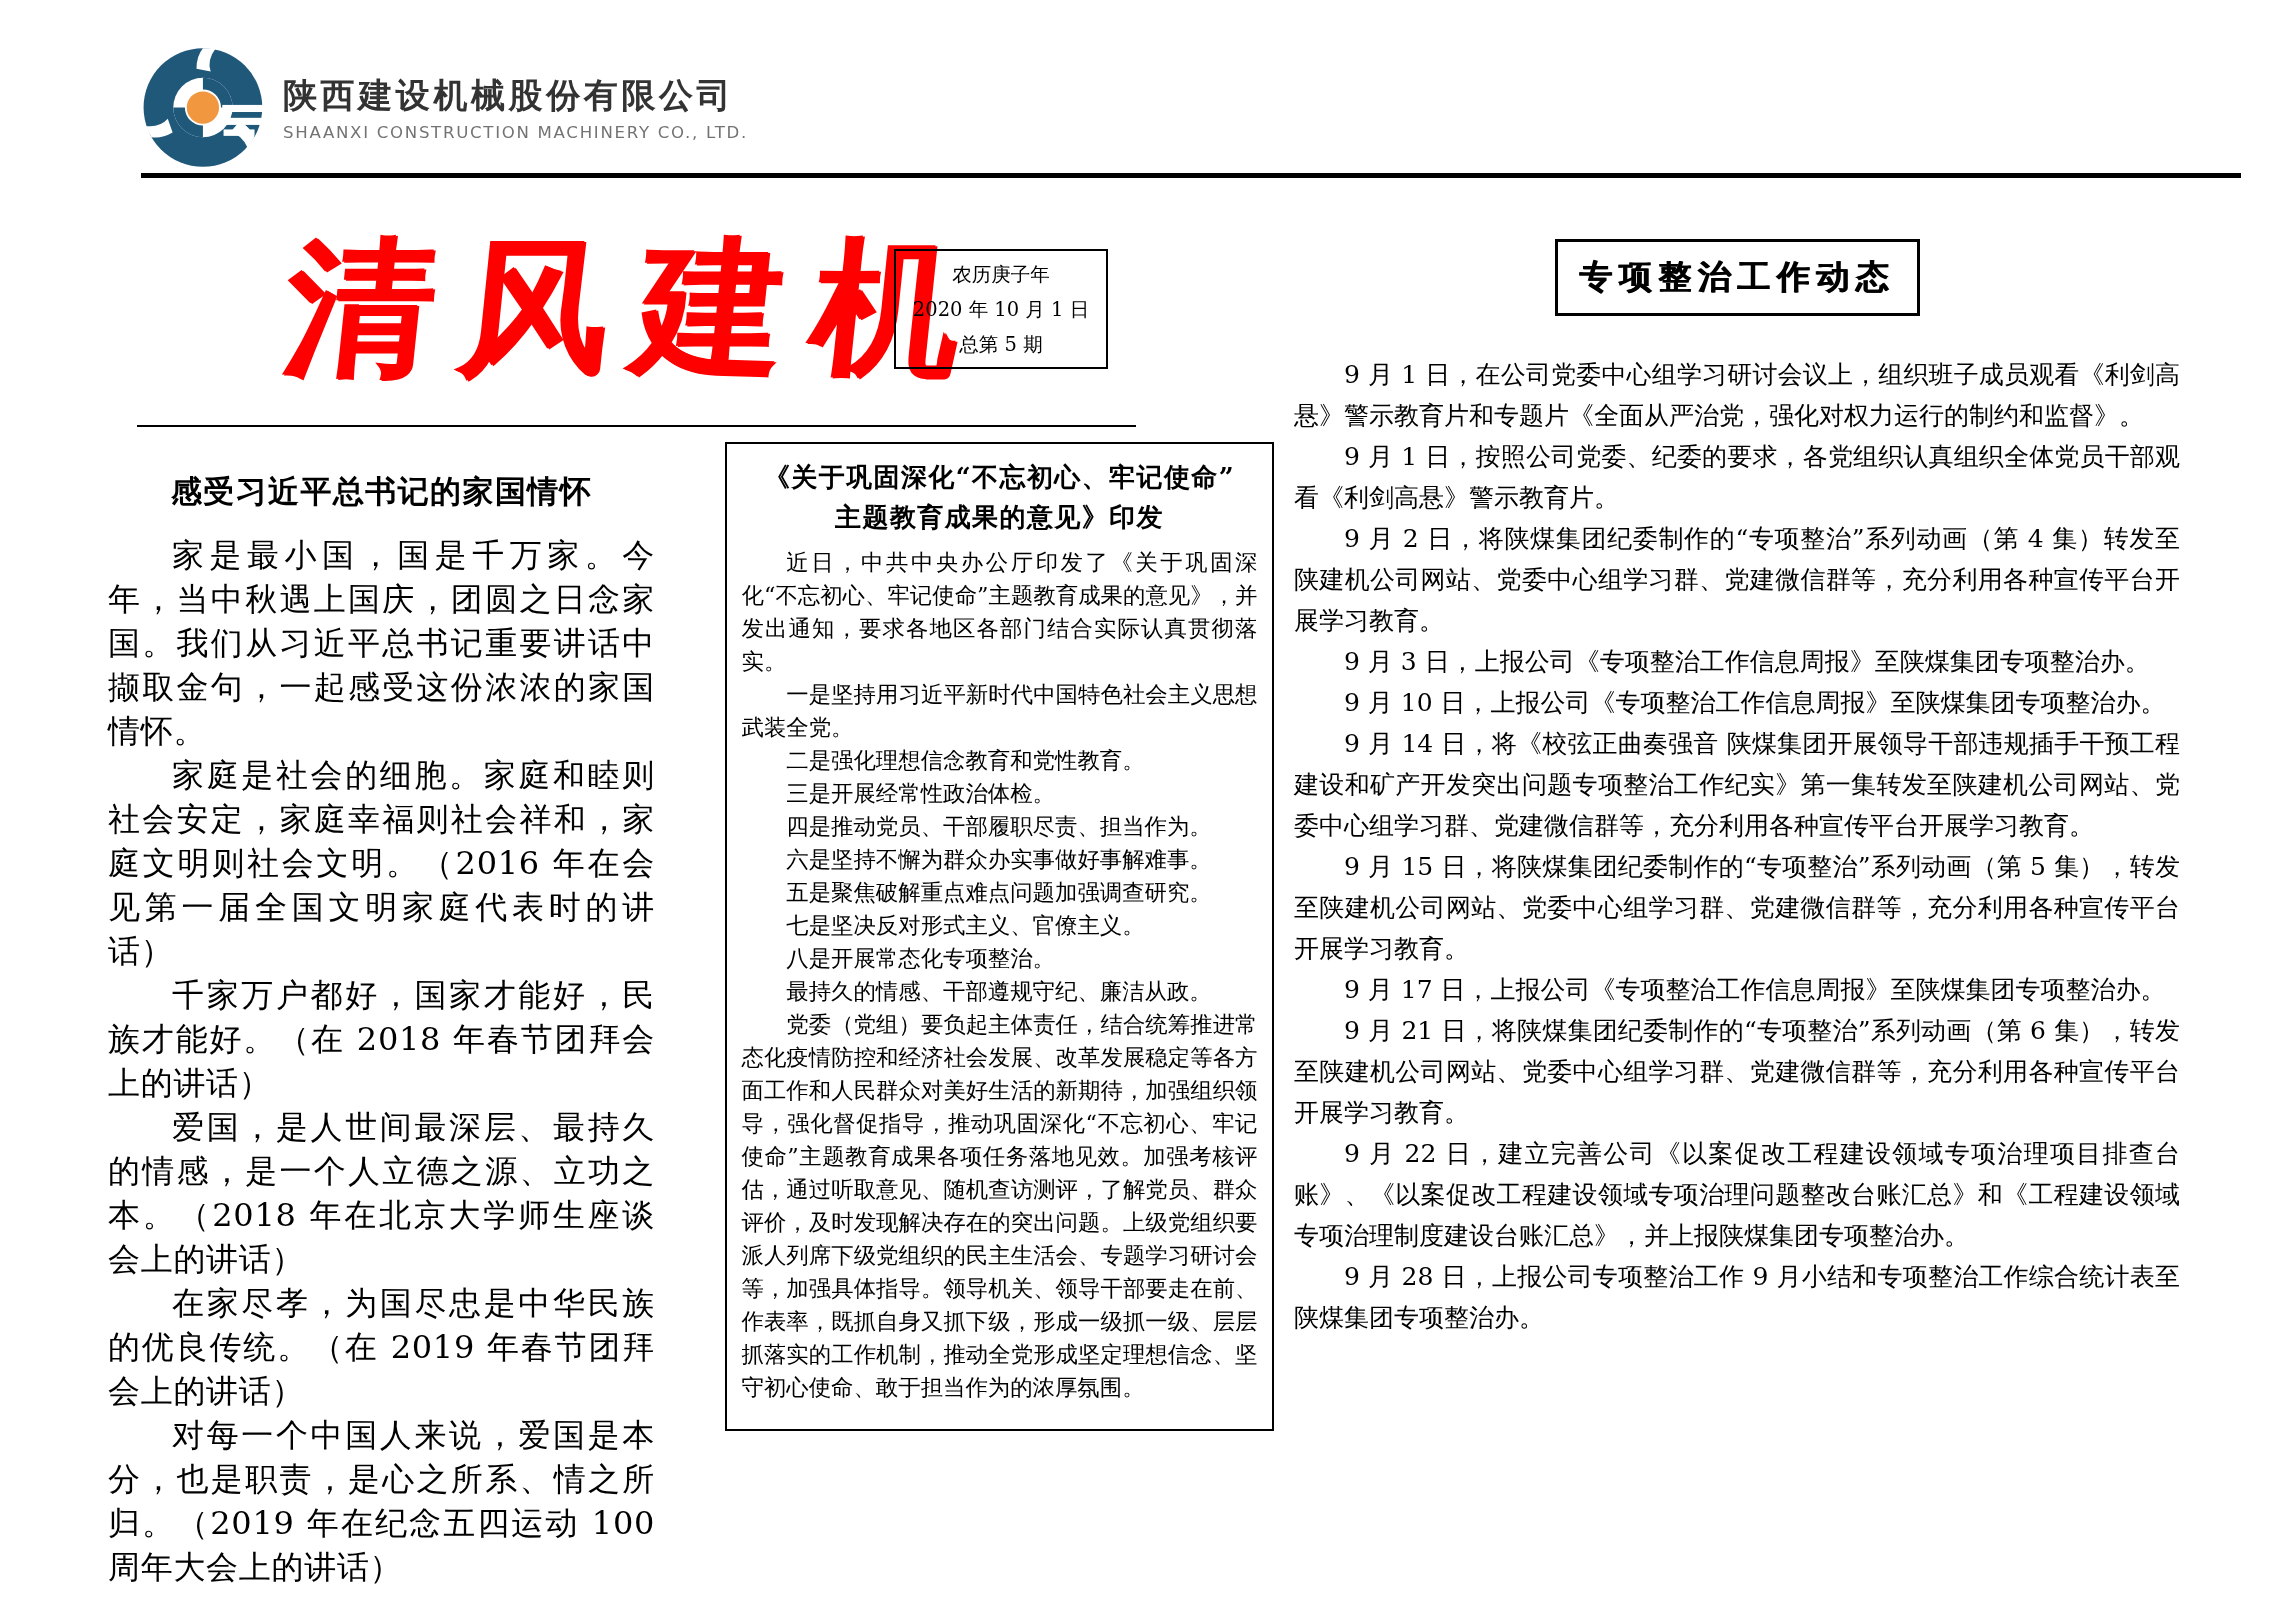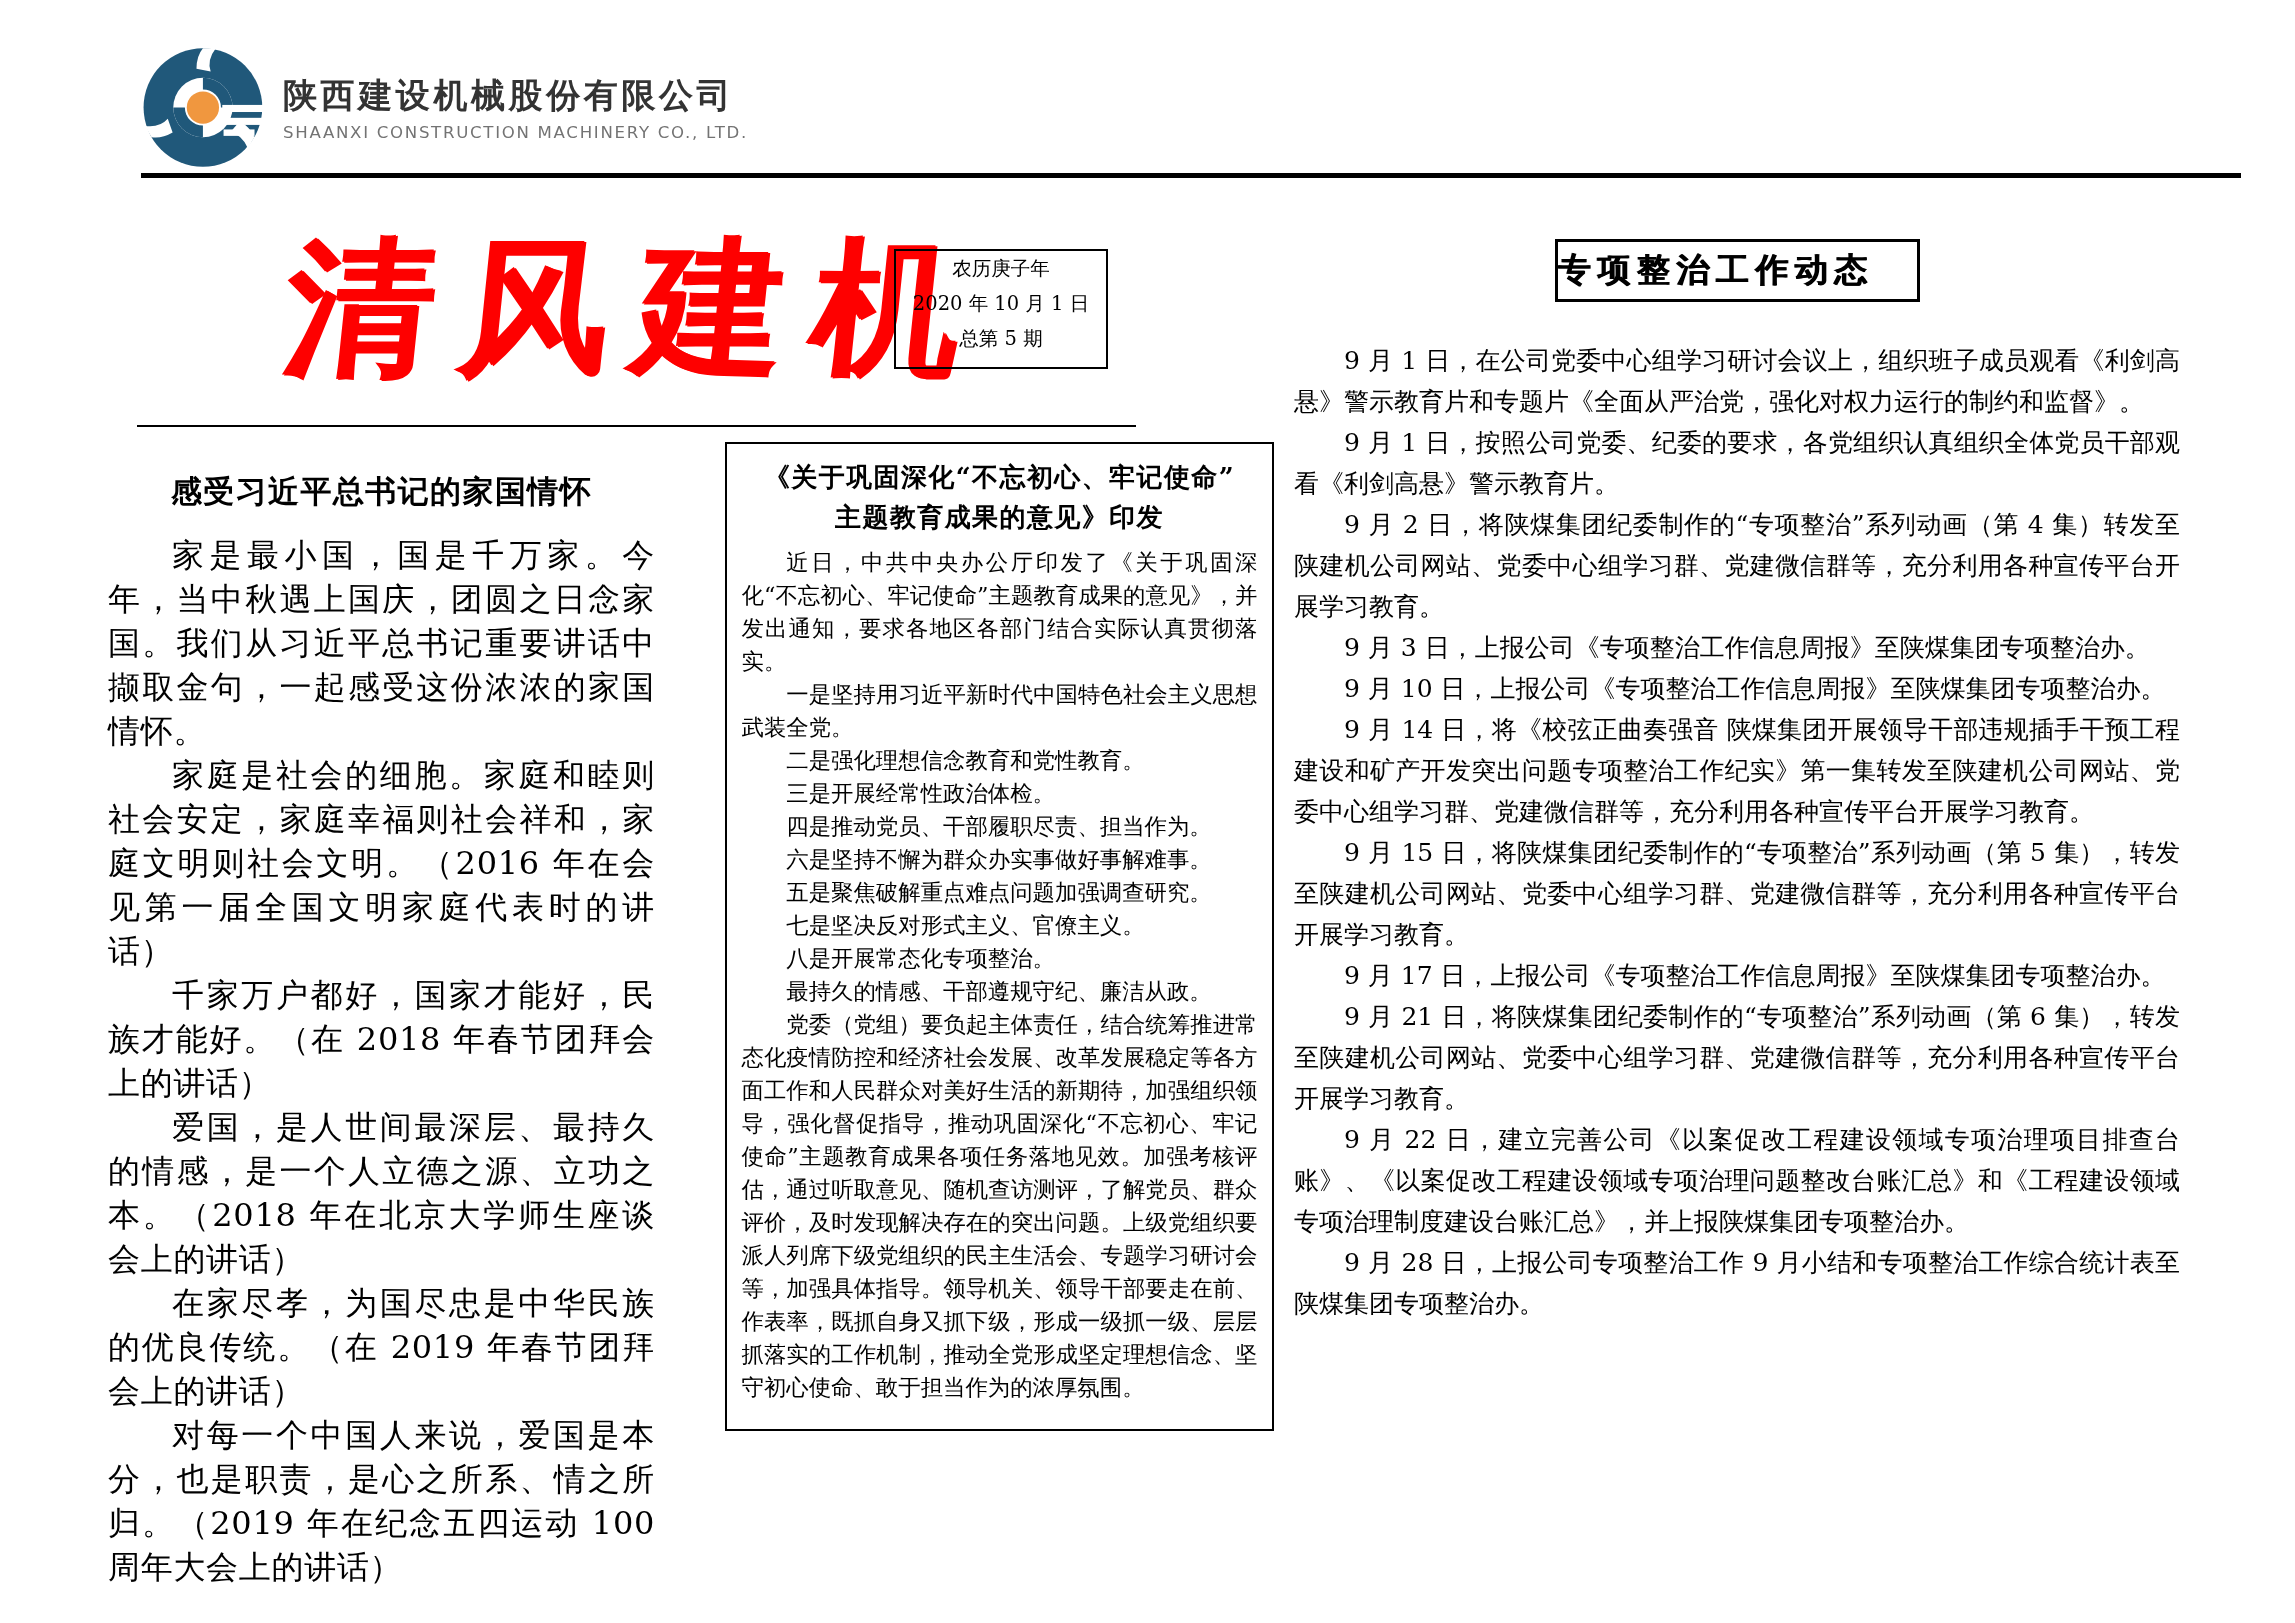--- a/index.html
+++ b/index.html
@@ -21,21 +21,21 @@
   
   .paper-title{
     position:absolute;left:286px;top:202px;width:586px;height:210px;
     font-size:148px;line-height:210px;font-weight:bold;color:#fe0000;
     letter-spacing:27.5px;white-space:nowrap;
     transform:skewX(-6deg);
     text-shadow:2.2px 1.4px 0 #fe0000;
   }
   .issue-box{
     position:absolute;left:894px;top:249px;width:210px;height:116px;
-    border:2.2px solid #000;display:flex;flex-direction:column;
+    border:2.2px solid #000;display:flex;flex-direction:column;justify-content:center;
     text-align:center;font-size:19.5px;line-height:35px;
   }
   .mast-rule{position:absolute;left:137px;top:425px;width:999px;height:2.2px;background:#000;}
 
   
   .left-article{position:absolute;left:108px;top:471px;width:547px;}
   .left-article h2{
     margin:0 0 20px 0;text-align:center;font-size:31px;font-weight:bold;
     font-family:"DejaVu Sans","Liberation Sans",sans-serif;letter-spacing:1.4px;
   }
@@ -54,21 +54,21 @@
     letter-spacing:1.4px;margin-bottom:8.7px;
   }
   .mid-box p{
     margin:0;font-size:22.4px;line-height:33px;text-align:justify;text-indent:2em;
   }
 
   
   .right-col{position:absolute;left:1294px;top:239px;width:886px;}
   .right-header-box{
     width:365px;margin:0 auto;border:3.6px solid #000;box-sizing:border-box;
-    padding:6px 0;text-align:left;font-size:33px;font-weight:bold;
+    padding:13px 0;text-align:center;font-size:33px;font-weight:bold;
     letter-spacing:6.5px;text-shadow:1.1px 0 0 #000;
   }
   .right-entries{margin-top:38px;}
   .right-entries p{
     margin:0;font-size:25px;line-height:41px;text-align:justify;text-indent:2em;
   }
 </style>
 </head>
 <body>
 

